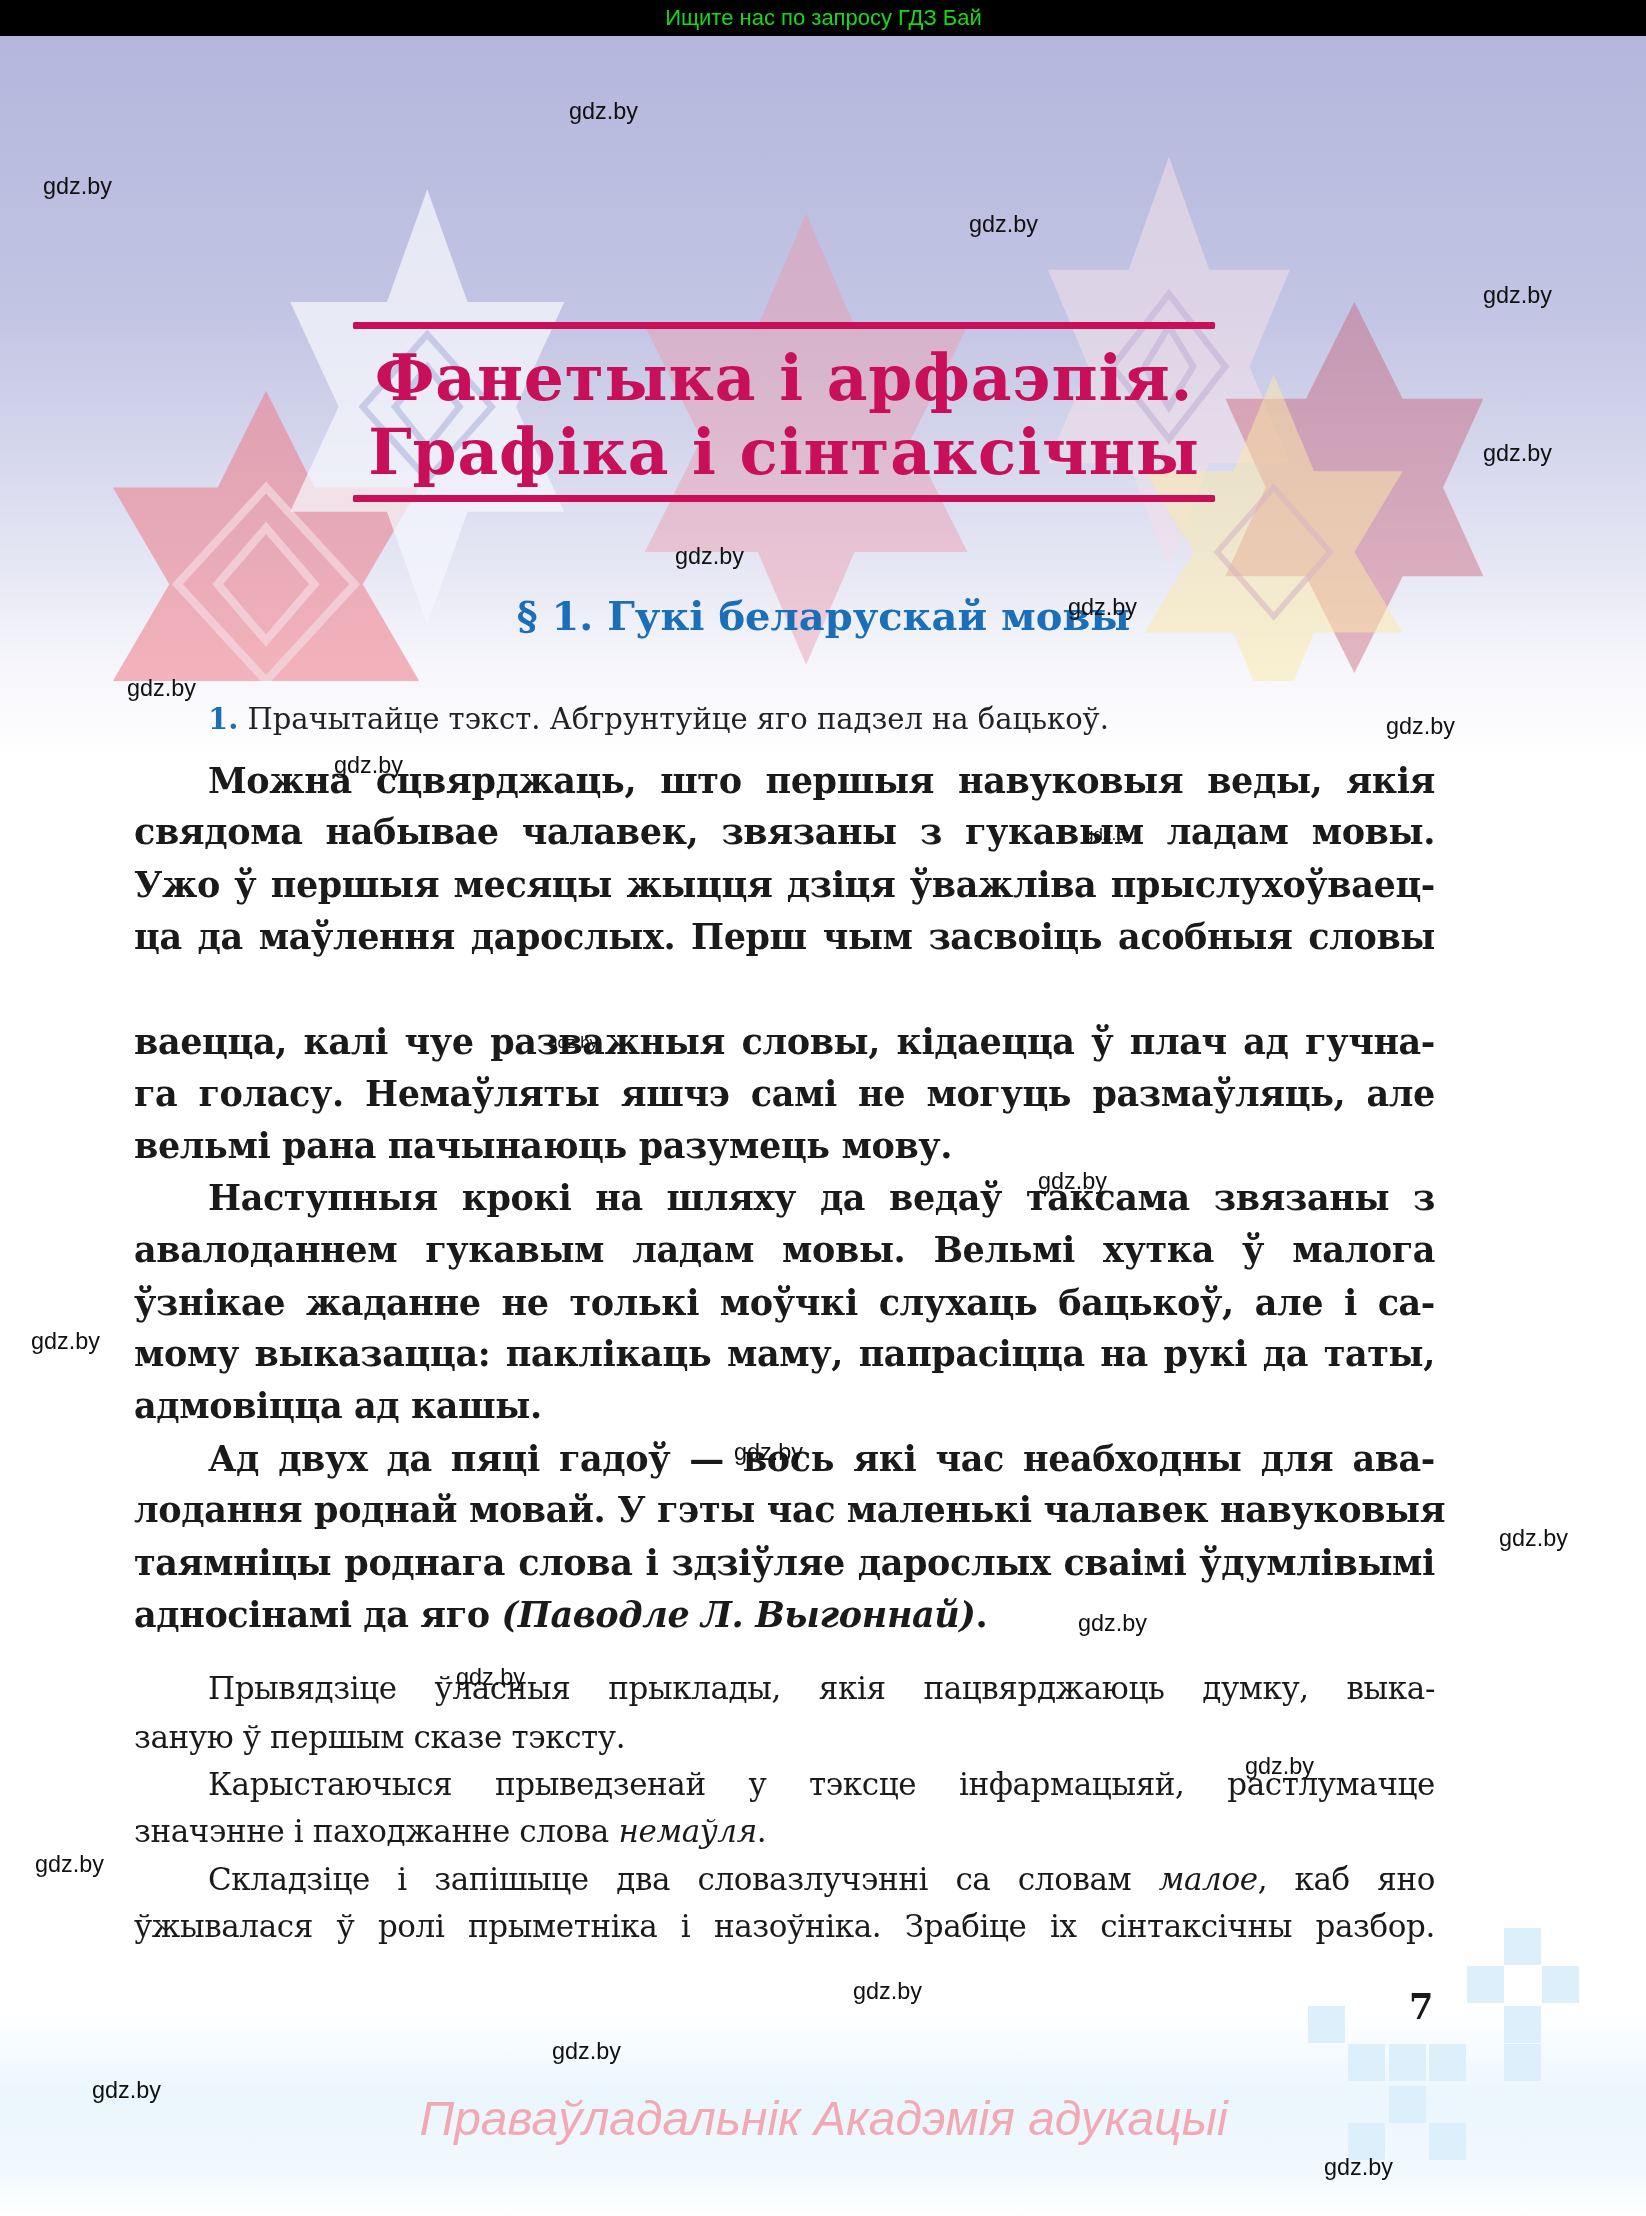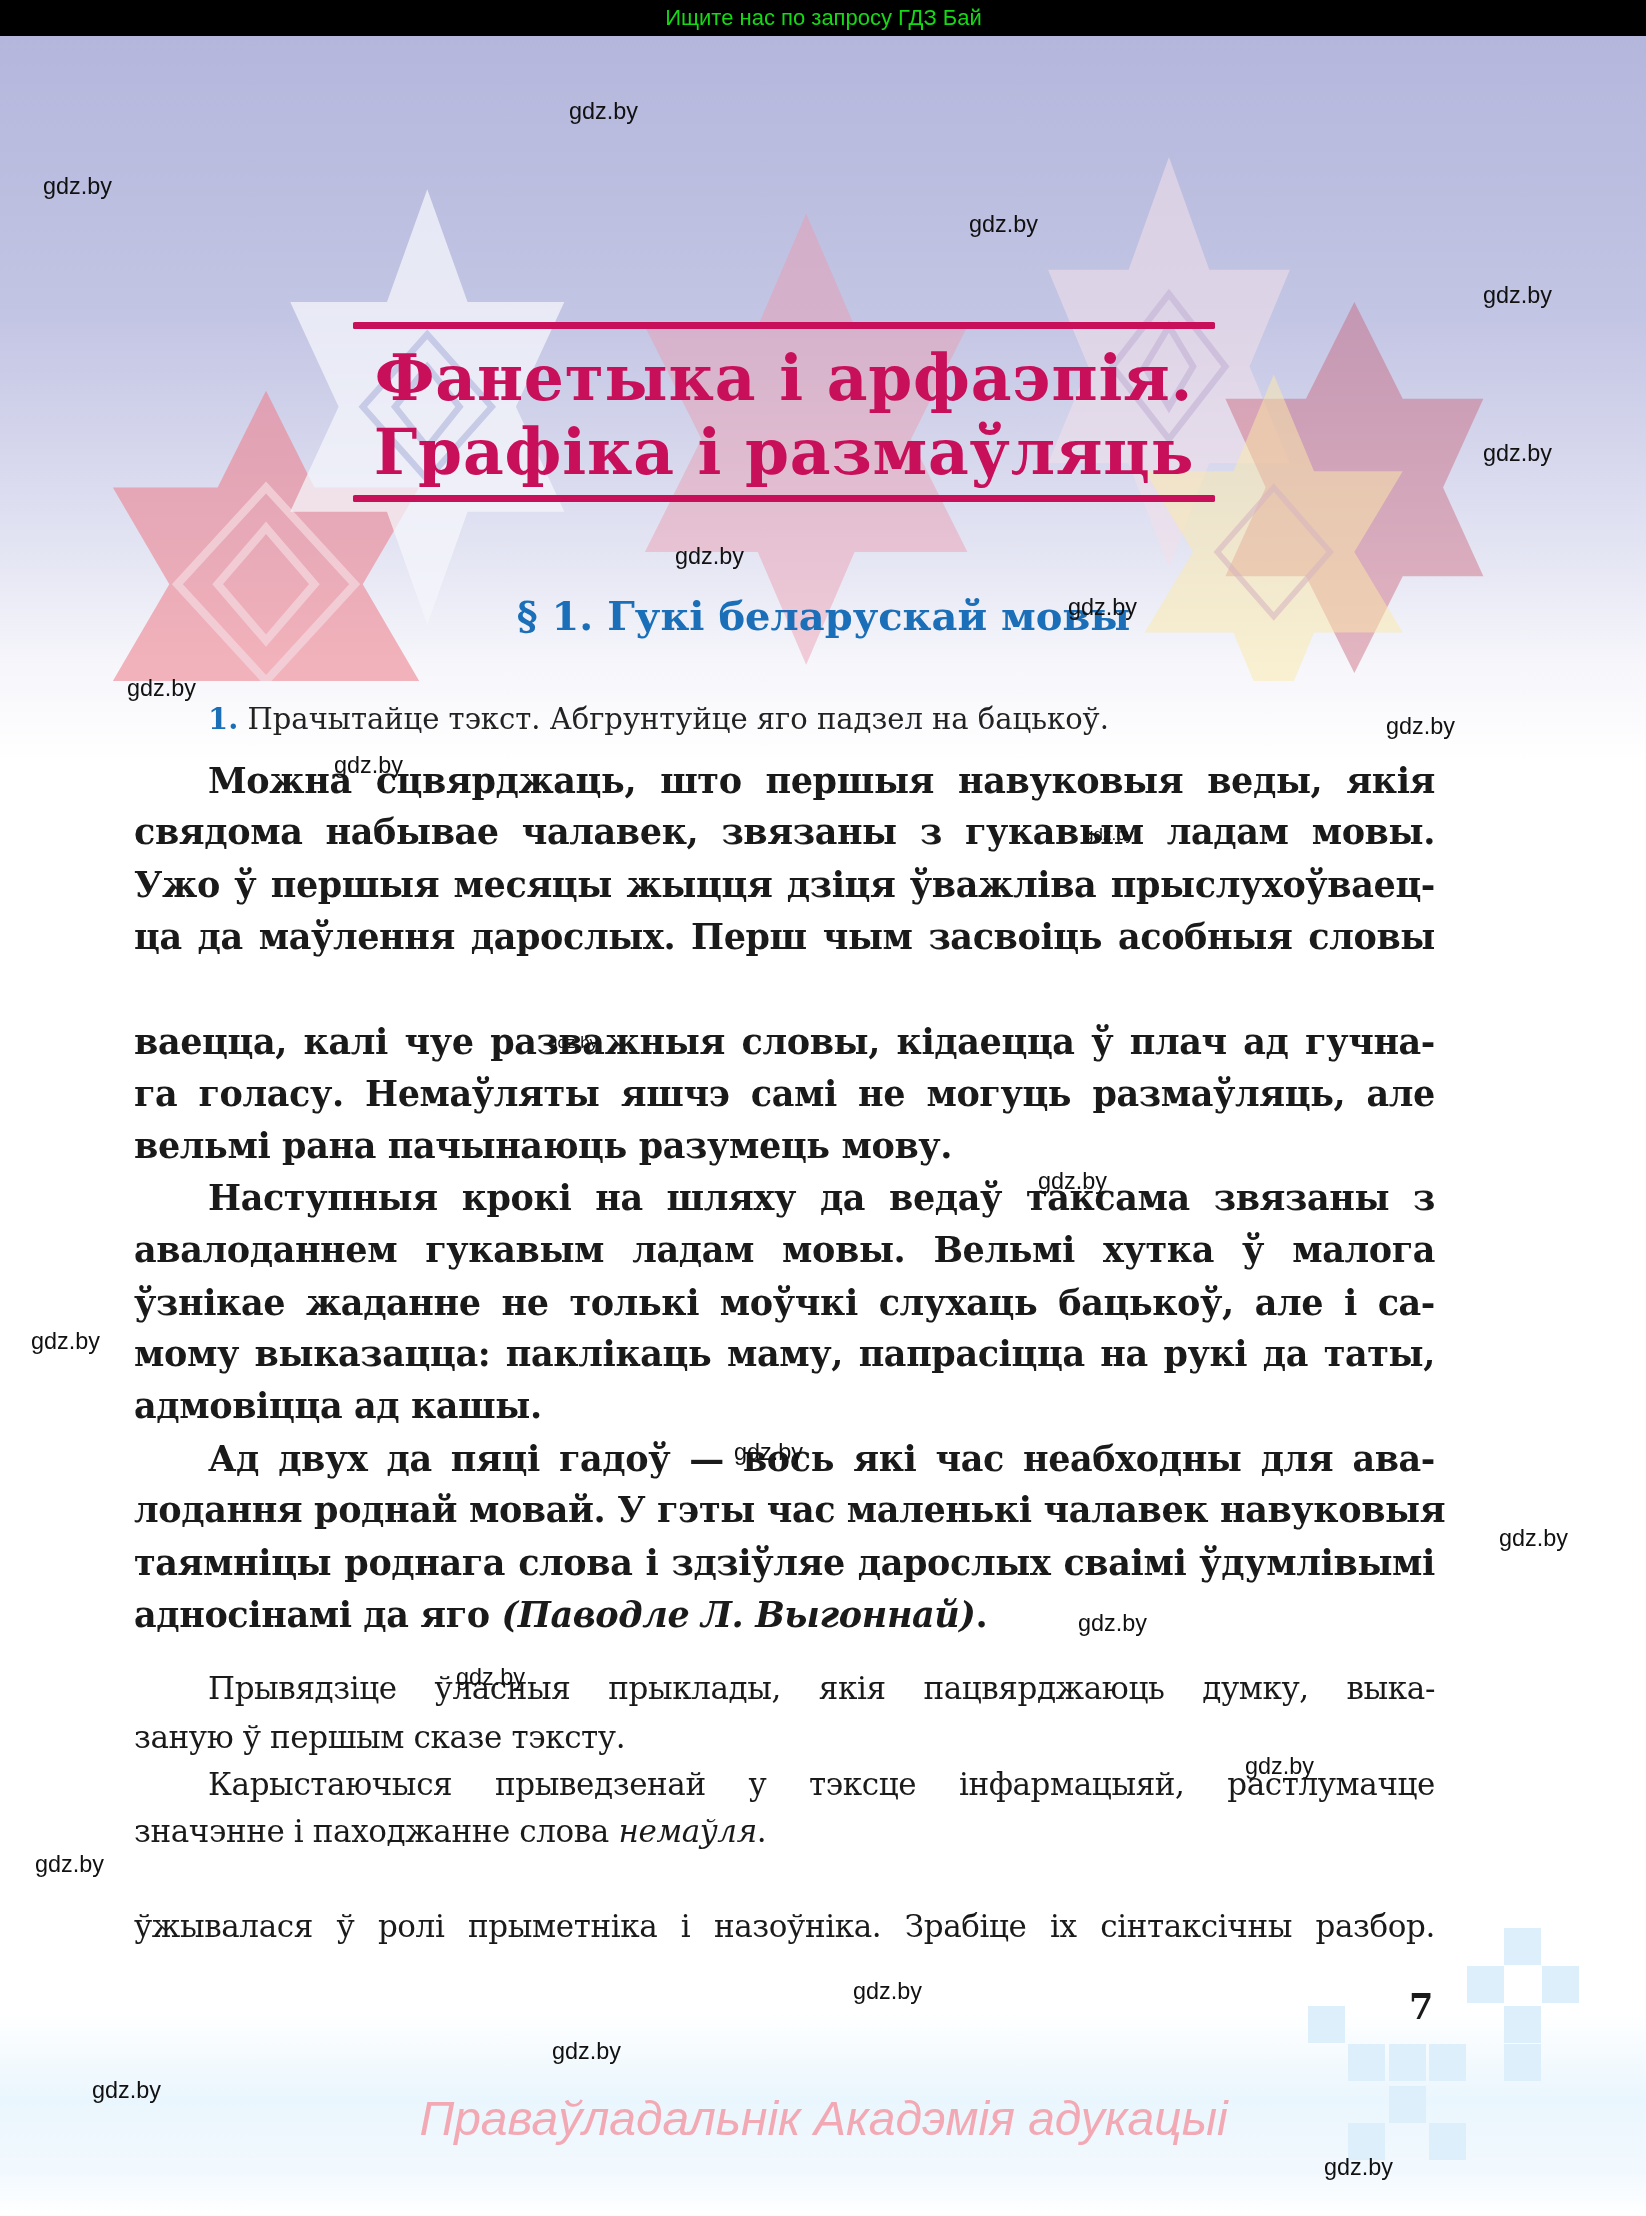--- a/index.html
+++ b/index.html
@@ -77,21 +77,21 @@
     </g>
     <g fill="none" stroke="#d7b6c0" stroke-width="7" opacity="0.6">
       <polygon points="1580,560 1650,640 1580,720 1510,640"></polygon>
     </g>
   </svg>
 
   <div id="title-block">
     <div class="rule"></div>
     <div id="title">
       <div>Фанетыка і арфаэпія.</div>
-      <div>Графіка і размаўляць</div>
+      <div>Графіка і сінтаксічны</div>
     </div>
     <div class="rule"></div>
   </div>
 
   <div id="section-title">§ 1. Гукі беларускай мовы</div>
 
   <div id="exercise">
     <span class="num">1.</span>
     <span>Прачытайце тэкст. Абгрунтуйце яго падзел на бацькоў.</span>
   </div>
@@ -119,20 +119,23 @@
   </div>
 
   <div class="tline indent" style="top:1634px">Прывядзіце ўласныя прыклады, якія пацвярджаюць думку, выка-</div>
   <div class="tline last" style="top:1683px">заную ў першым сказе тэксту.</div>
 
   <div class="tline indent" style="top:1730px">Карыстаючыся прыведзенай у тэксце інфармацыяй, растлумачце</div>
   <div class="tline last" style="top:1777px">
     <span>значэнне і паходжанне слова </span><i>немаўля</i><span>.</span>
   </div>
 
+  <div class="tline indent" style="top:1825px">
+    <span>Складзіце і запішыце два словазлучэнні са словам </span><i>малое</i><span>, каб яно</span>
+  </div>
   <div class="tline" style="top:1872px">ўжывалася ў ролі прыметніка і назоўніка. Зрабіце іх сінтаксічны разбор.</div>
 
   <div>
     <div class="sq" style="left:1308px;top:1970px"></div>
     <div class="sq" style="left:1467px;top:1930px"></div>
     <div class="sq" style="left:1504px;top:1970px"></div>
     <div class="sq" style="left:1542px;top:1930px"></div>
     <div class="sq" style="left:1504px;top:1892px"></div>
     <div class="sq" style="left:1348px;top:2008px"></div>
     <div class="sq" style="left:1389px;top:2008px"></div>

